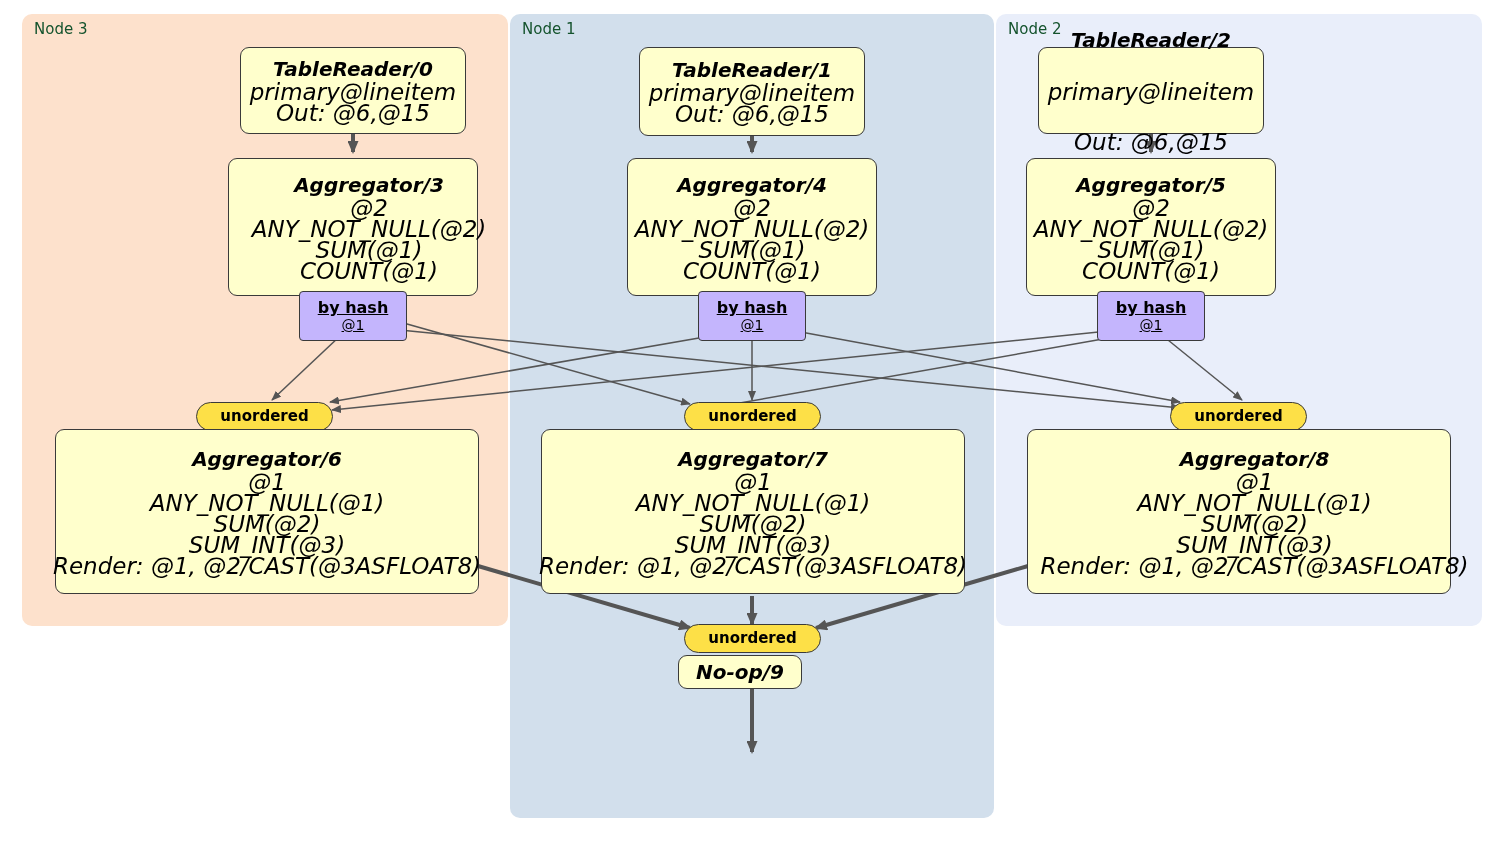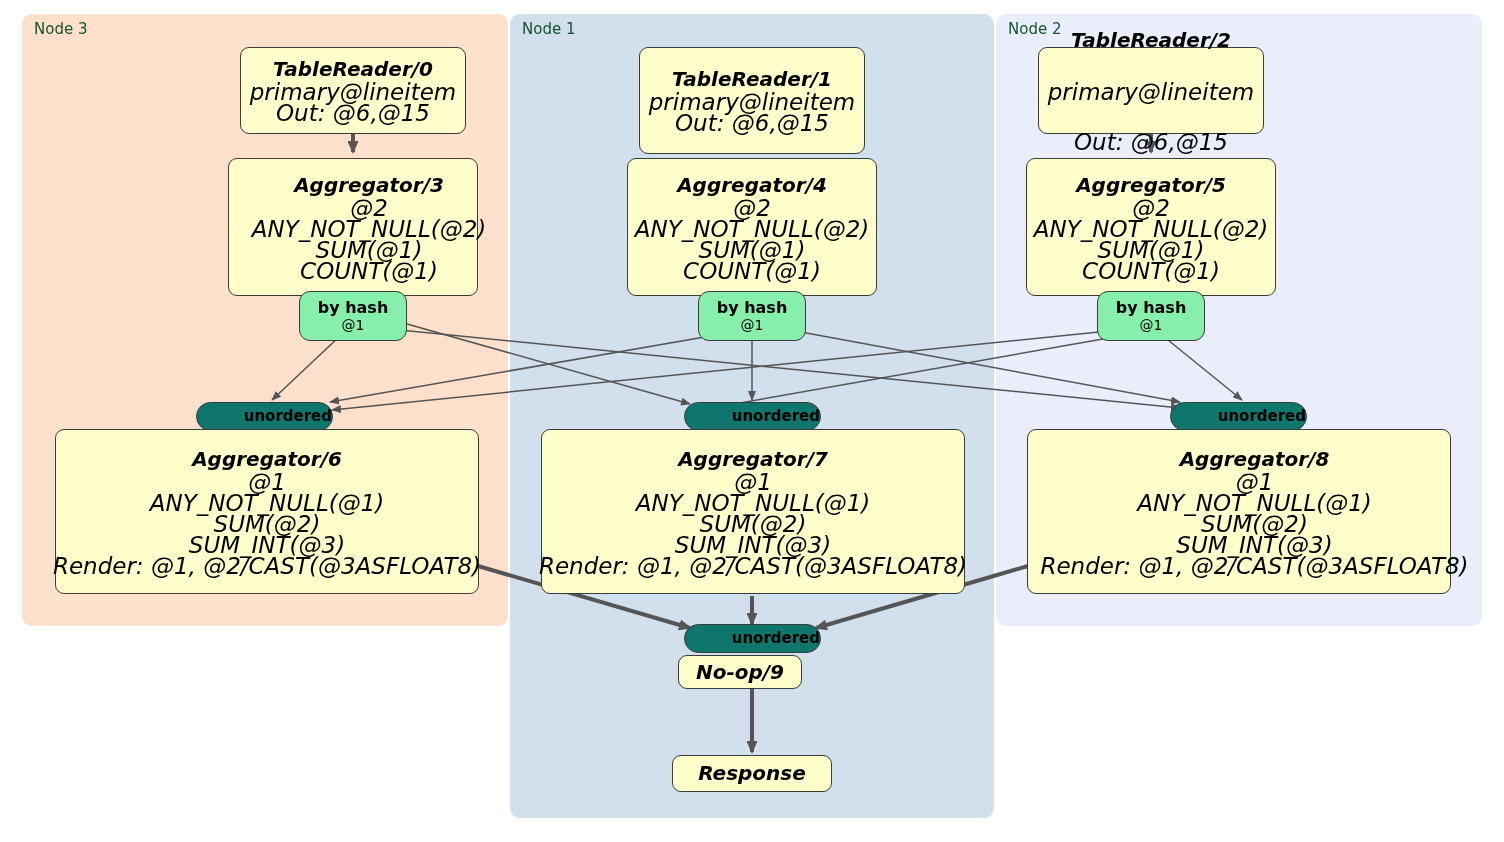--- a/index.html
+++ b/index.html
@@ -42,26 +42,26 @@
   }
   .gbox.small .ttl{font-size:20px;}
 
   
   .pill{
     position:absolute;box-sizing:border-box;
     display:flex;flex-direction:column;justify-content:center;align-items:center;
     border:1.4px solid #3a3a3a;text-align:center;color:#000;
   }
   .pill.hash{
-    background:#86efac;border-radius:11px;
+    background:#c4b5fd;border-radius:4px;text-decoration:underline;
   }
   .pill.hash .t1{font-weight:bold;font-size:16px;line-height:18px;}
   .pill.hash .t2{font-size:14px;line-height:16px;}
   .pill.unord{
-    background:#0f766e;border-radius:16px;align-items:flex-end;
+    background:#fde047;border-radius:16px;
   }
   .pill.unord .t1{font-weight:bold;font-size:15px;line-height:17px;}
 </style>
 </head>
 <body>
 
 <div id="stage">
 
   <div class="node-panel" id="panel-node3">
     <span class="node-label">Node 3</span>
@@ -114,21 +114,21 @@
       <line x1="752" y1="688" x2="752" y2="752"></line>
     </g>
   </svg>
 
   <div class="gbox" style="left:240px;top:47px;width:226px;height:87px;">
     <div class="ttl">TableReader/0</div>
     <div class="ln">primary@lineitem</div>
     <div class="ln">Out: @6,@15</div>
   </div>
 
-  <div class="gbox" style="left:639px;top:47px;width:226px;height:107px;">
+  <div class="gbox" style="left:639px;top:47px;width:226px;height:89px;">
     <div class="ttl">TableReader/1</div>
     <div class="ln">primary@lineitem</div>
     <div class="ln">Out: @6,@15</div>
   </div>
 
   <div class="gbox" style="left:1038px;top:47px;width:226px;height:87px;gap:29px;">
     <div class="ttl">TableReader/2</div>
     <div class="ln">primary@lineitem</div>
     <div class="ln">Out: @6,@15</div>
   </div>
@@ -208,17 +208,14 @@
   </div>
 
   <div class="pill unord" style="left:684px;top:624px;width:137px;height:29px;">
     <div class="t1">unordered</div>
   </div>
 
   <div class="gbox small" style="left:678px;top:655px;width:124px;height:34px;">
     <div class="ttl">No-op/9</div>
   </div>
 
-  <div class="gbox small" style="left:672px;top:755px;width:160px;height:37px;">
-    <div class="ttl">Response</div>
-  </div>
 
 </div>
 
 </body></html>

